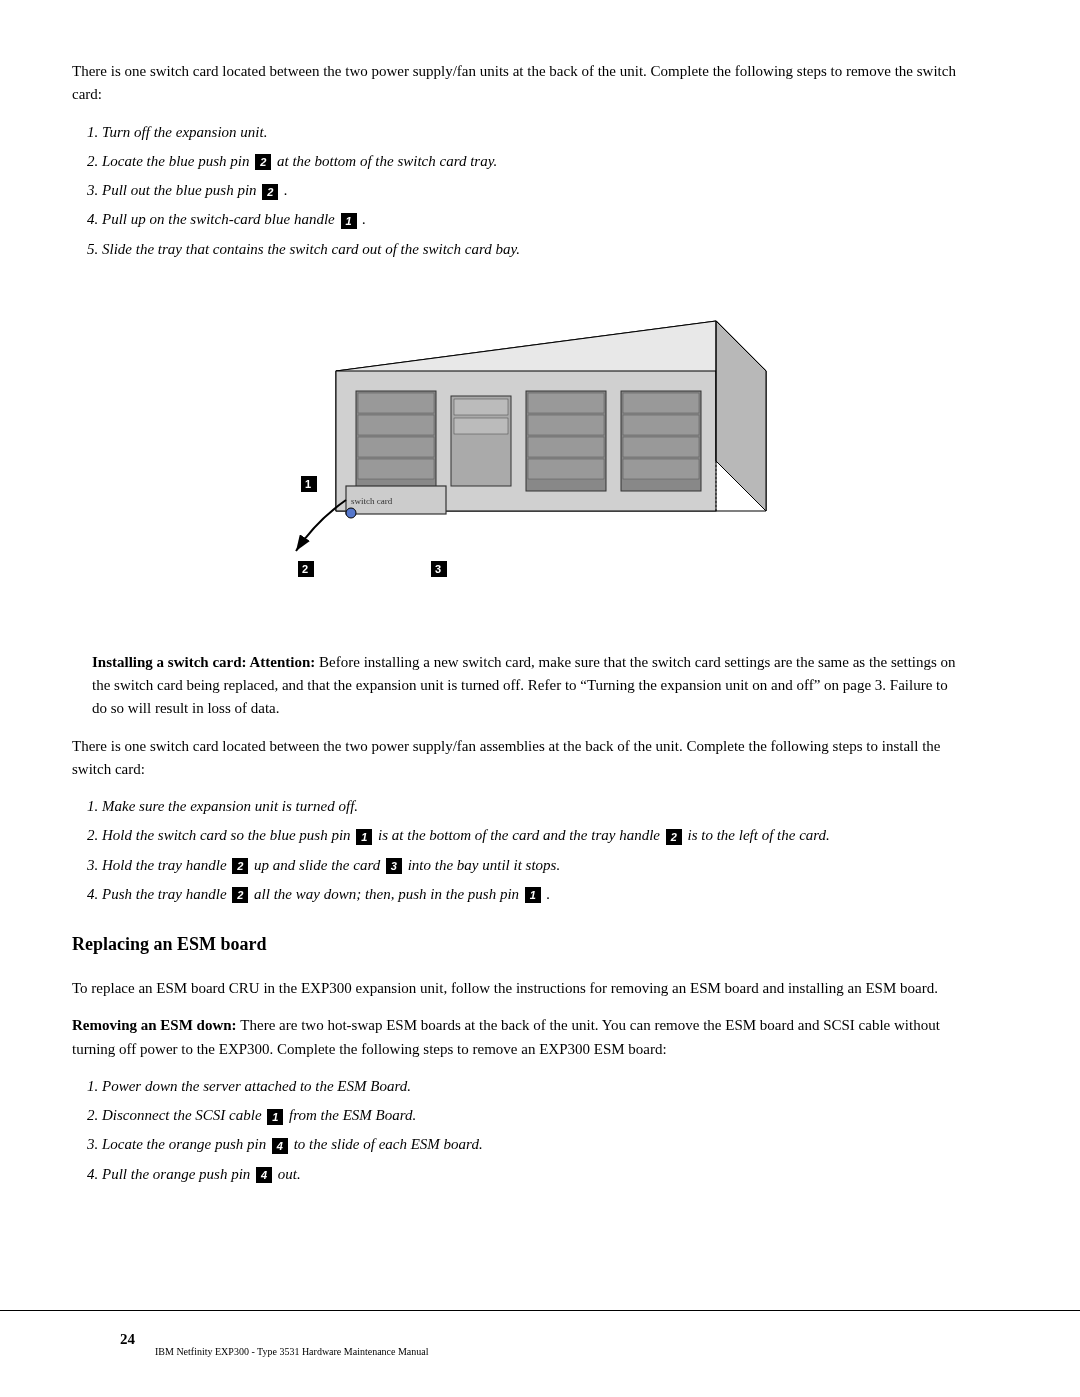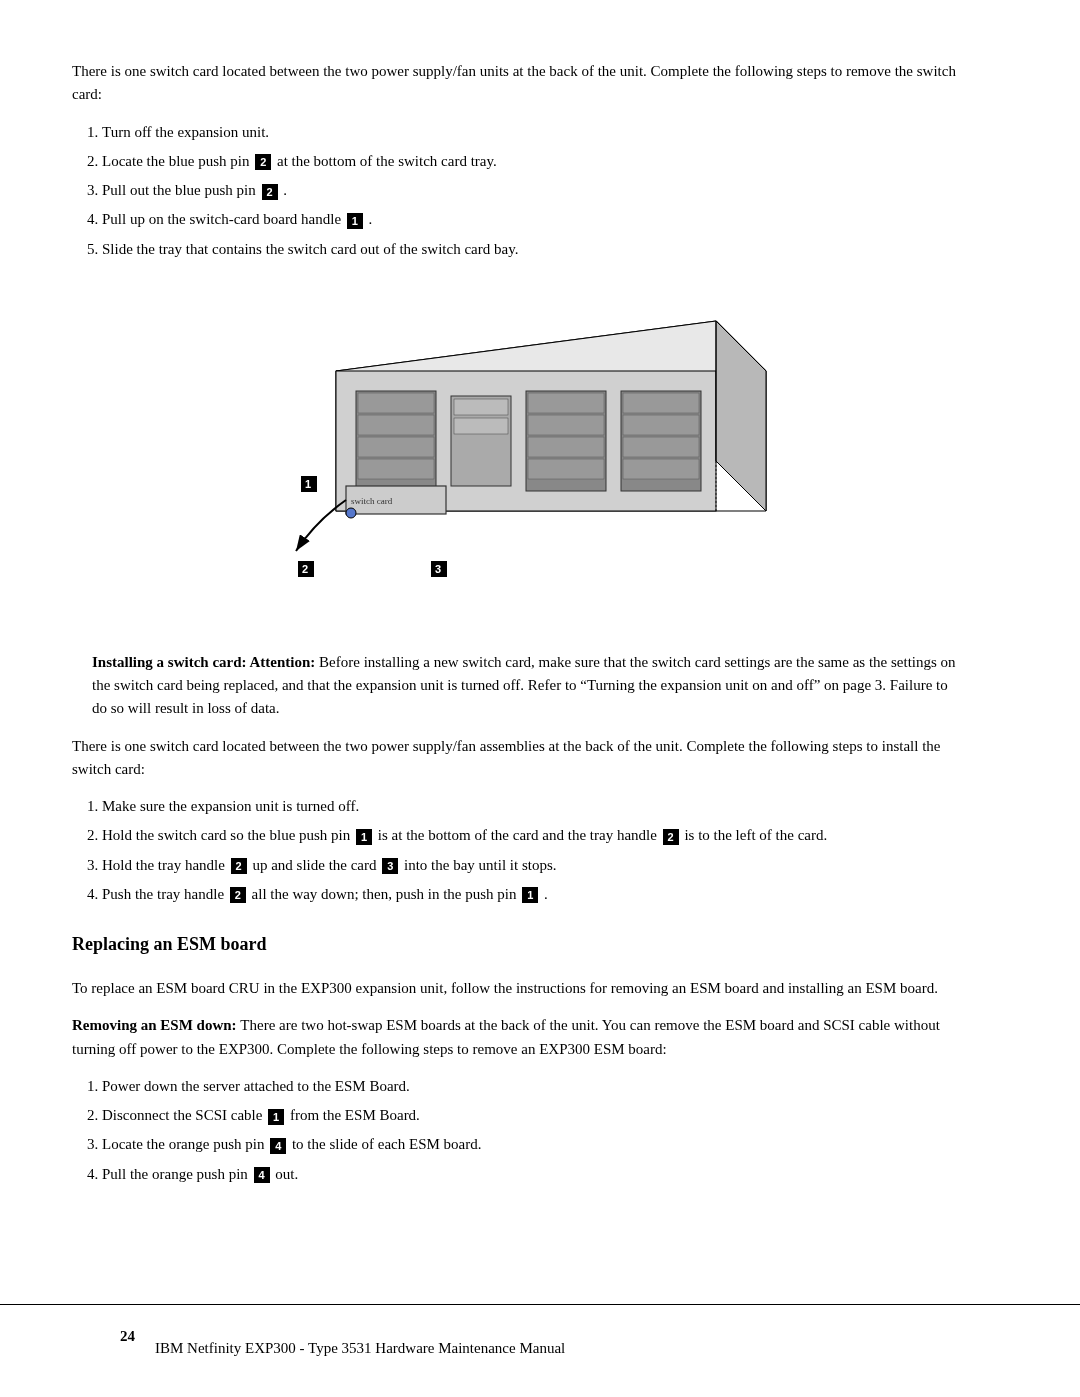--- a/index.html
+++ b/index.html
@@ -22,20 +22,21 @@
       margin-bottom: 14px;
       line-height: 1.55;
     }
     .ol-list {
       margin-left: 30px;
       margin-bottom: 14px;
     }
     .ol-list li {
       margin-bottom: 6px;
       line-height: 1.55;
+      font-style: italic;
     }
     .badge {
       display: inline-block;
       background: #000;
       color: #fff;
       font-family: Arial, sans-serif;
       font-size: 11px;
       font-weight: bold;
       width: 16px;
       height: 16px;
@@ -75,21 +76,21 @@
       align-items: center;
       border-top: 1px solid #000;
       padding-top: 10px;
     }
     .footer-page {
       font-weight: bold;
       font-size: 15px;
       margin-right: 20px;
     }
     .footer-text {
-      font-size: 15px;
+      font-size: 10px;
       margin-top: 25px;
     }
     b { font-weight: bold; }
   </style>
 </head>
 <body>
 
 <div class="page">
 
   <p class="content-block">There is one switch card located between the two power supply/fan units at the back of the unit.  Complete the following steps to remove the switch card:</p>
@@ -102,21 +103,21 @@
       <span>Locate the blue push pin</span>
       <span class="badge">2</span>
       <span> at the bottom of the switch card tray.</span>
     </li>
     <li>
       <span>Pull out the blue push pin</span>
       <span class="badge">2</span>
       <span>.</span>
     </li>
     <li>
-      <span>Pull up on the switch-card board handle</span>
+      <span>Pull up on the switch-card blue handle</span>
       <span class="badge">1</span>
       <span>.</span>
     </li>
     <li>
       <span>Slide the tray that contains the switch card out of the switch card bay.</span>
     </li>
   </ol>
 
   <div class="figure-container">
     <svg class="diagram-svg" width="560" height="330" viewBox="0 0 560 330">

